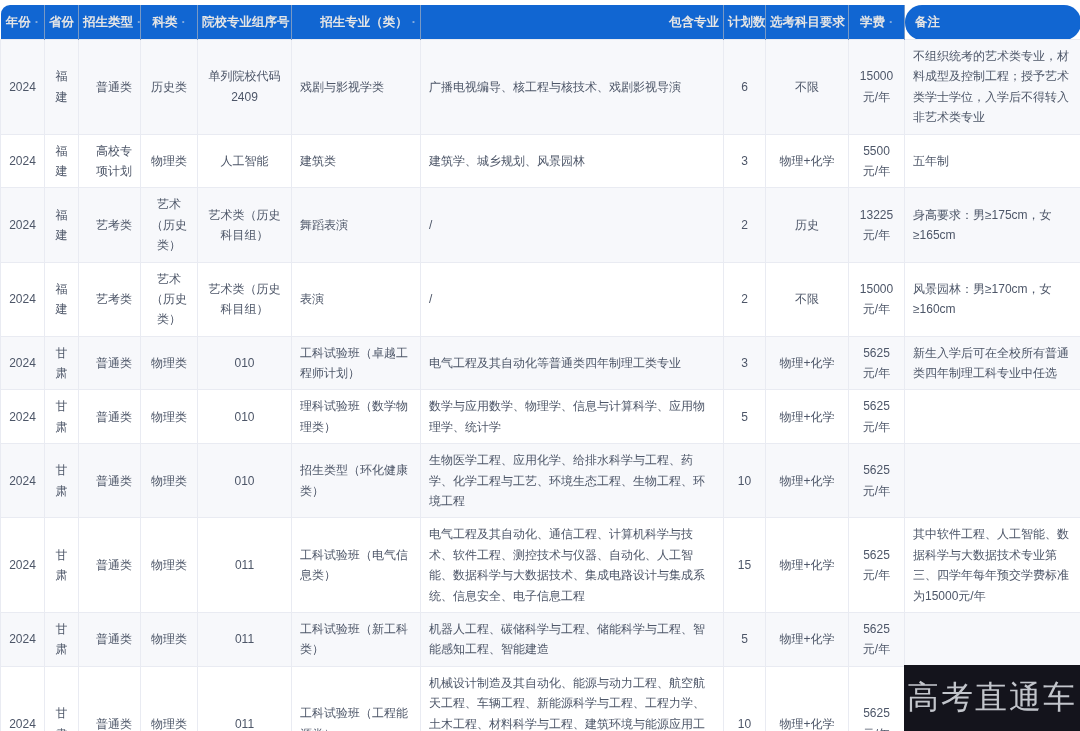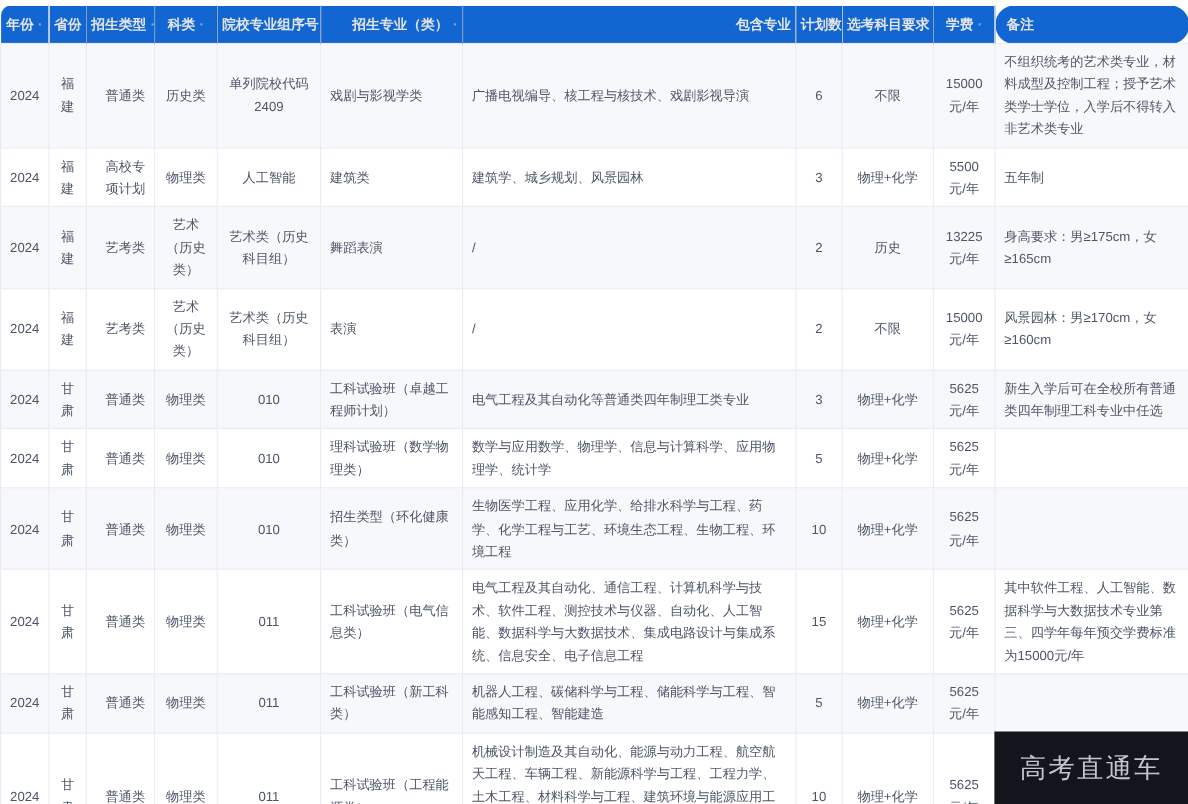--- a/index.html
+++ b/index.html
@@ -30,21 +30,21 @@
   }
   tbody tr:nth-child(odd){background:#f7f8fb;}
   tbody tr:nth-child(even){background:#ffffff;}
   td.al{text-align:left;}
   td.c-admission_type{text-align:right;padding-left:10px;}
   .watermark{
     position:absolute;left:904px;top:665px;width:176px;height:66px;
     background:#14141c;color:#c2c5cb;
     display:flex;align-items:center;justify-content:center;
     font-family:"DejaVu Serif","Liberation Serif",serif;
-    font-size:24px;letter-spacing:2px;
+    font-size:32px;letter-spacing:2px;
   }
 </style>
 </head>
 <body>
 
 <div class="page">
   <table>
     <colgroup>
       <col style="width:44px">
         <col style="width:34px">

